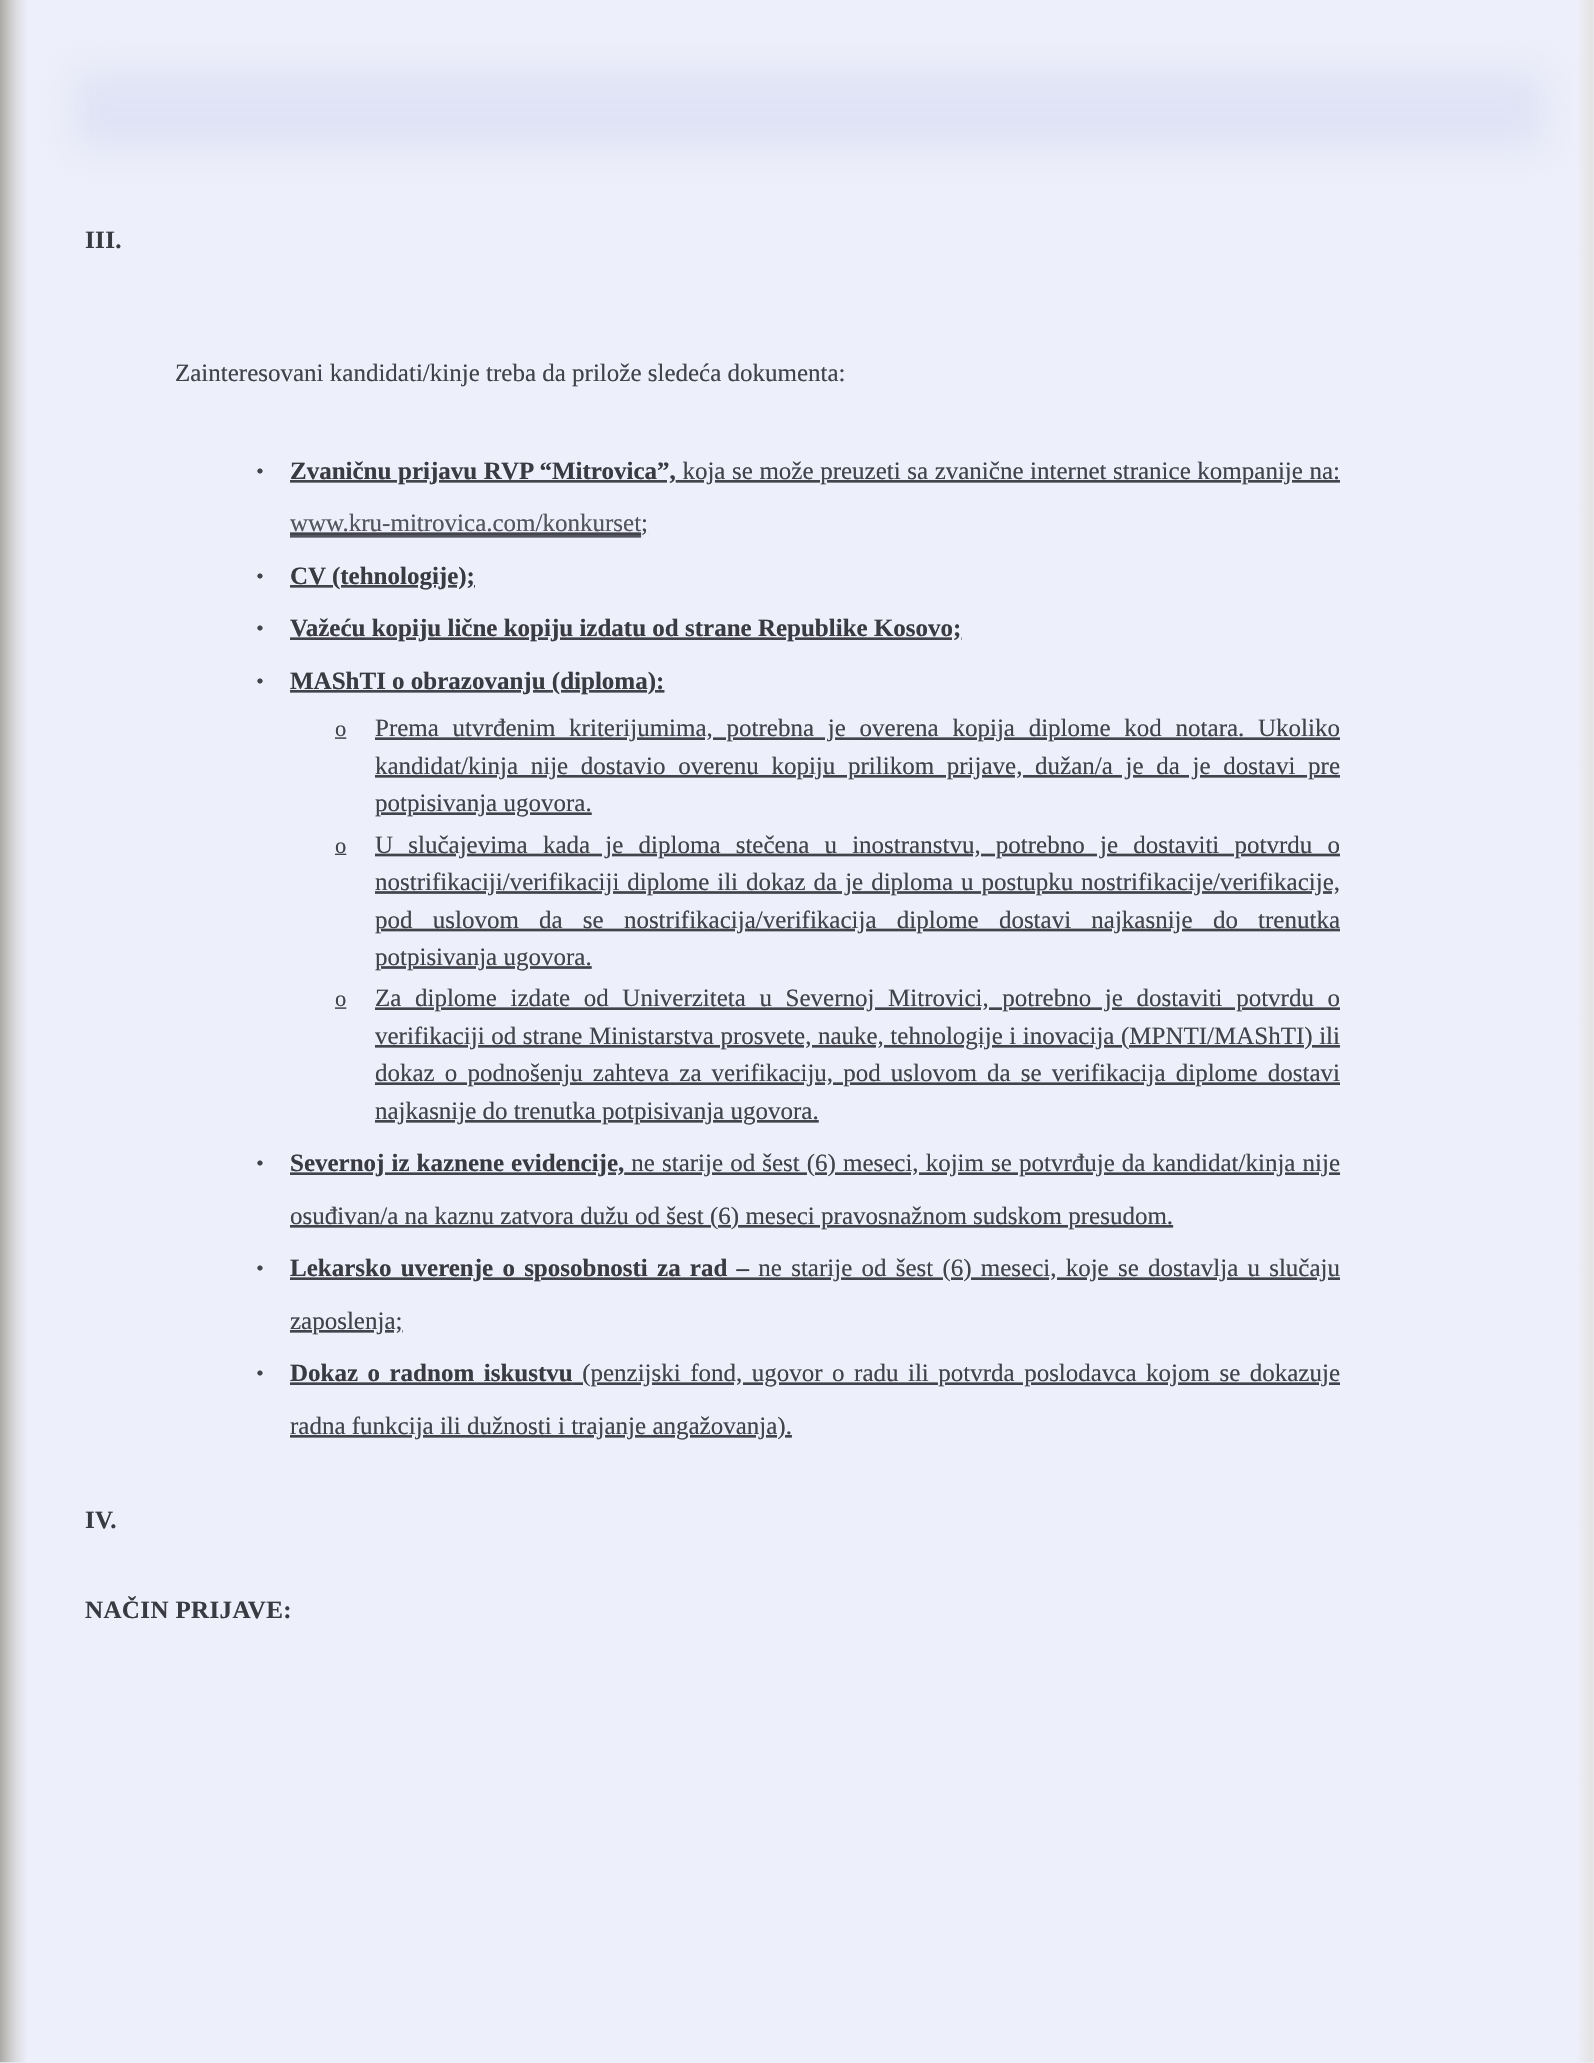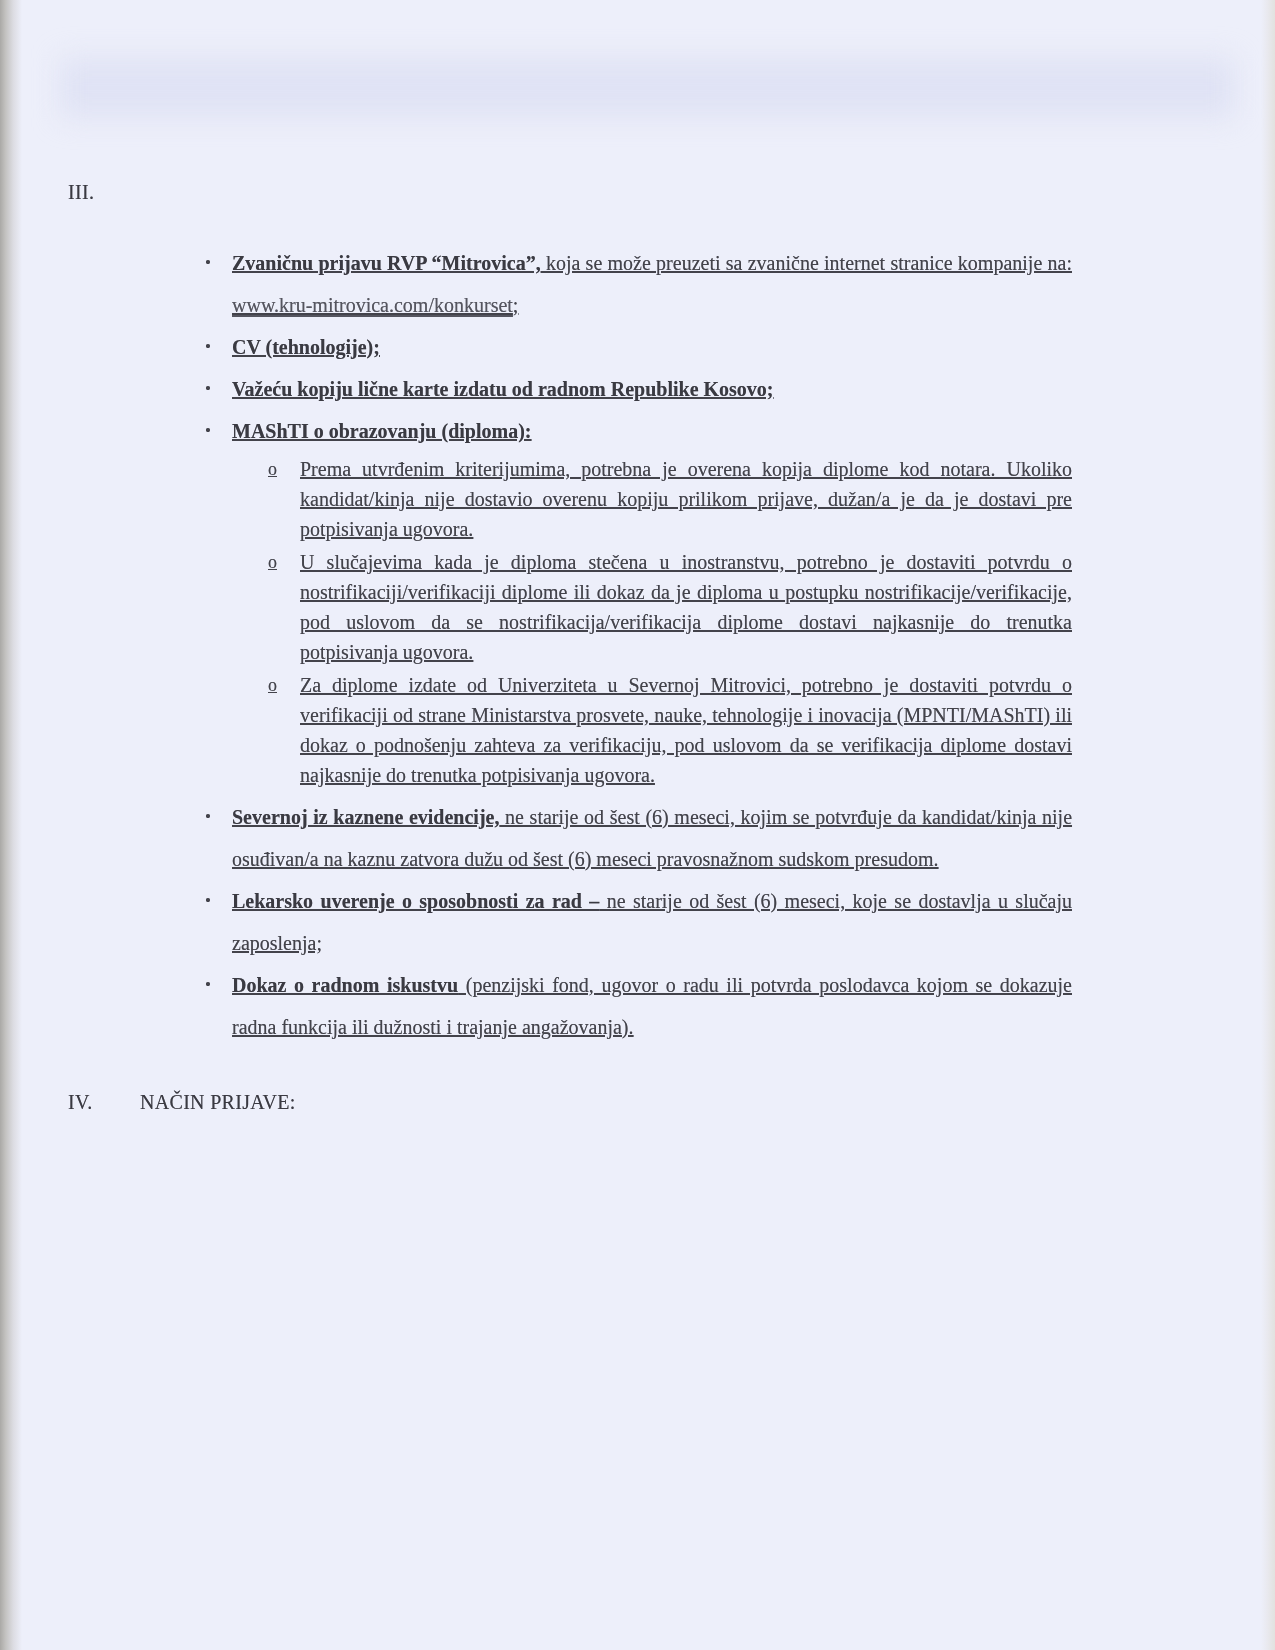--- a/index.html
+++ b/index.html
@@ -38,25 +38,26 @@
   .page-content{
     position:absolute;
     left:68px; top:0;
     width:1004px;
     padding-top:178px;
     font-size:20px;
     text-shadow:0 0 0.5px rgba(67,67,75,0.55);
   }
   .section-heading{
     display:flex;
-    font-weight:normal;
+    font-weight:bold;
     color:var(--ink-bold);
     font-size:20px;
     letter-spacing:0.3px;
     line-height:28px;
+    flex-direction:column;
   }
   .heading-numeral{ width:72px; flex:0 0 72px; }
   .intro-para{
     margin:28px 0 0 72px;
     line-height:42px;
   }
   .bullet-list{ margin-top:36px; }
   .bullet-item{
     display:flex;
     margin-left:137px;
@@ -108,33 +109,34 @@
 <div class="edge-left"></div>
 <div class="edge-right"></div>
 <div class="ghost-band"></div>
 
 <div class="page-content">
 
   <div class="section-heading">
     <span class="heading-numeral">III.</span>
   </div>
 
+  <p class="intro-para">Zainteresovani kandidati/kinje treba da prilože sledeća dokumenta:</p>
 
   <div class="bullet-list">
       <div class="bullet-item">
         <span class="bullet-marker">•</span>
         <div class="bullet-body"><span class="b">Zvaničnu prijavu RVP “Mitrovica”,</span><span> koja se može preuzeti sa zvanične internet stranice kompanije na: </span><a class="doc-link" href="#">www.kru-mitrovica.com/konkurset</a><span>;</span></div>
       </div>
       <div class="bullet-item">
         <span class="bullet-marker">•</span>
         <div class="bullet-body"><span class="b">CV (tehnologije);</span></div>
       </div>
       <div class="bullet-item">
         <span class="bullet-marker">•</span>
-        <div class="bullet-body"><span class="b">Važeću kopiju lične karte izdatu od radnom Republike Kosovo;</span></div>
+        <div class="bullet-body"><span class="b">Važeću kopiju lične kopiju izdatu od strane Republike Kosovo;</span></div>
       </div>
       <div class="bullet-item">
         <span class="bullet-marker">•</span>
         <div class="bullet-body"><span class="b">MAShTI o obrazovanju (diploma):</span><div class="sub-list">
             <div class="sub-item">
               <span class="sub-marker">o</span>
               <div class="sub-text">Prema utvrđenim kriterijumima, potrebna je overena kopija diplome kod notara. Ukoliko kandidat/kinja nije dostavio overenu kopiju prilikom prijave, dužan/a je da je dostavi pre potpisivanja ugovora.</div>
             </div>
             <div class="sub-item">
               <span class="sub-marker">o</span>

